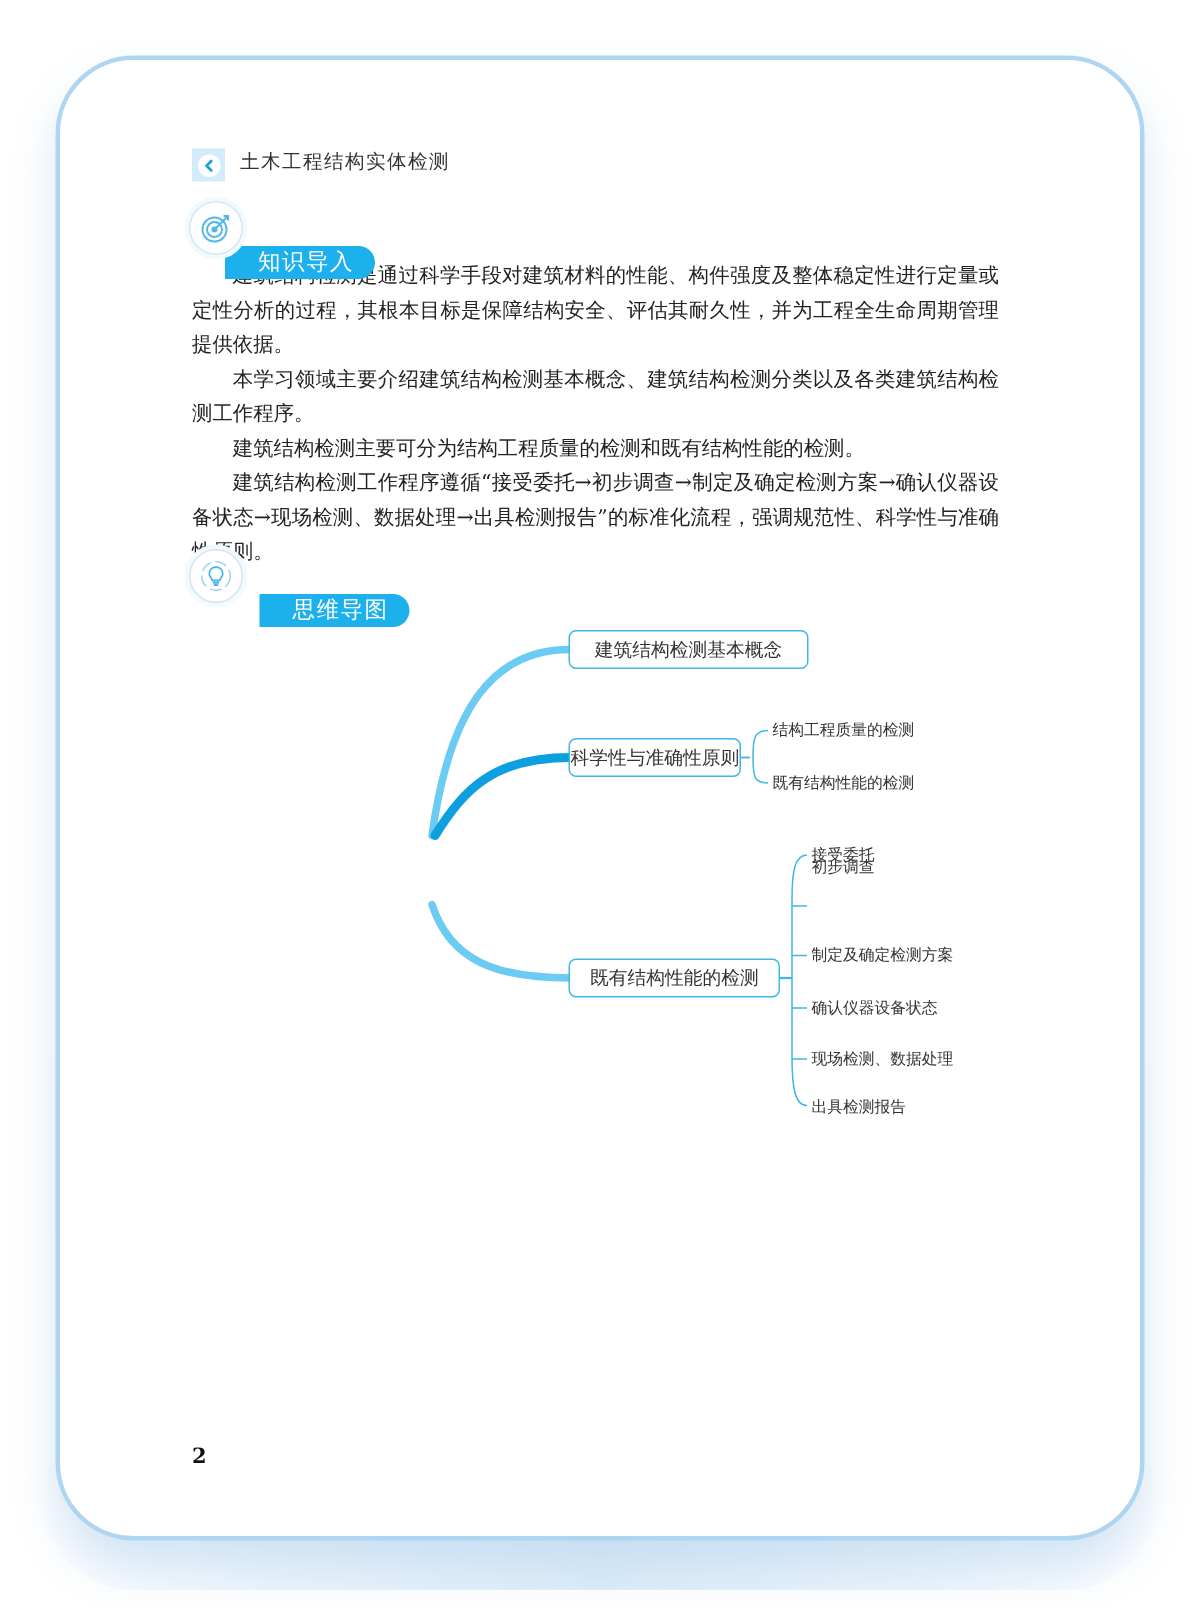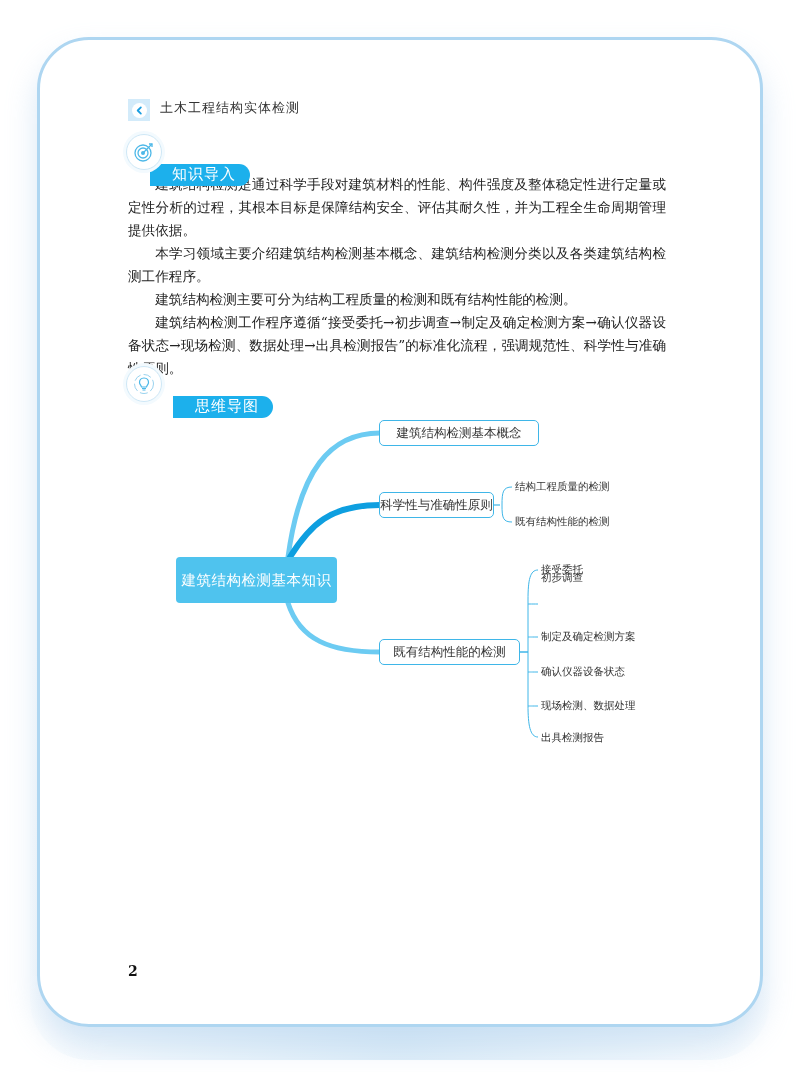--- a/index.html
+++ b/index.html
@@ -140,21 +140,20 @@
     <path d="M512 487 C503 487, 502 492, 502 505 C502 518, 503 522, 512 522" fill="none" stroke="#3fb6e8" stroke-width="1"></path>
 
     <path d="M520 652 L528 652" stroke="#3fb6e8" stroke-width="1.5"></path>
     <path d="M538 570 C530 570, 528 580, 528 600 L528 705 C528 725, 530 737, 538 737" fill="none" stroke="#3fb6e8" stroke-width="1"></path>
     <path d="M528 604 C528 604, 530 604, 538 604" fill="none" stroke="#3fb6e8" stroke-width="1"></path>
     <path d="M528 637 C530 637, 532 637, 538 637" fill="none" stroke="#3fb6e8" stroke-width="1"></path>
     <path d="M528 672 C530 672, 532 672, 538 672" fill="none" stroke="#3fb6e8" stroke-width="1"></path>
     <path d="M528 706 C530 706, 532 706, 538 706" fill="none" stroke="#3fb6e8" stroke-width="1"></path>
   </svg>
 
-  <div class="mm-root">建筑结构检测基本知识</div>
 
   <div class="mm-node" style="left:379px; top:420px; width:160px;">建筑结构检测基本概念</div>
   <div class="mm-node" style="left:379px; top:492px; width:115px;">科学性与准确性原则</div>
   <div class="mm-node" style="left:379px; top:639px; width:141px;">既有结构性能的检测</div>
 
   <div class="mm-leaf" style="left:515px; top:480px;">结构工程质量的检测</div>
   <div class="mm-leaf" style="left:515px; top:515px;">既有结构性能的检测</div>
 
   <div class="mm-leaf" style="left:541px; top:563px;">接受委托</div>
   <div class="mm-leaf" style="left:541px; top:571px;">初步调查</div>

